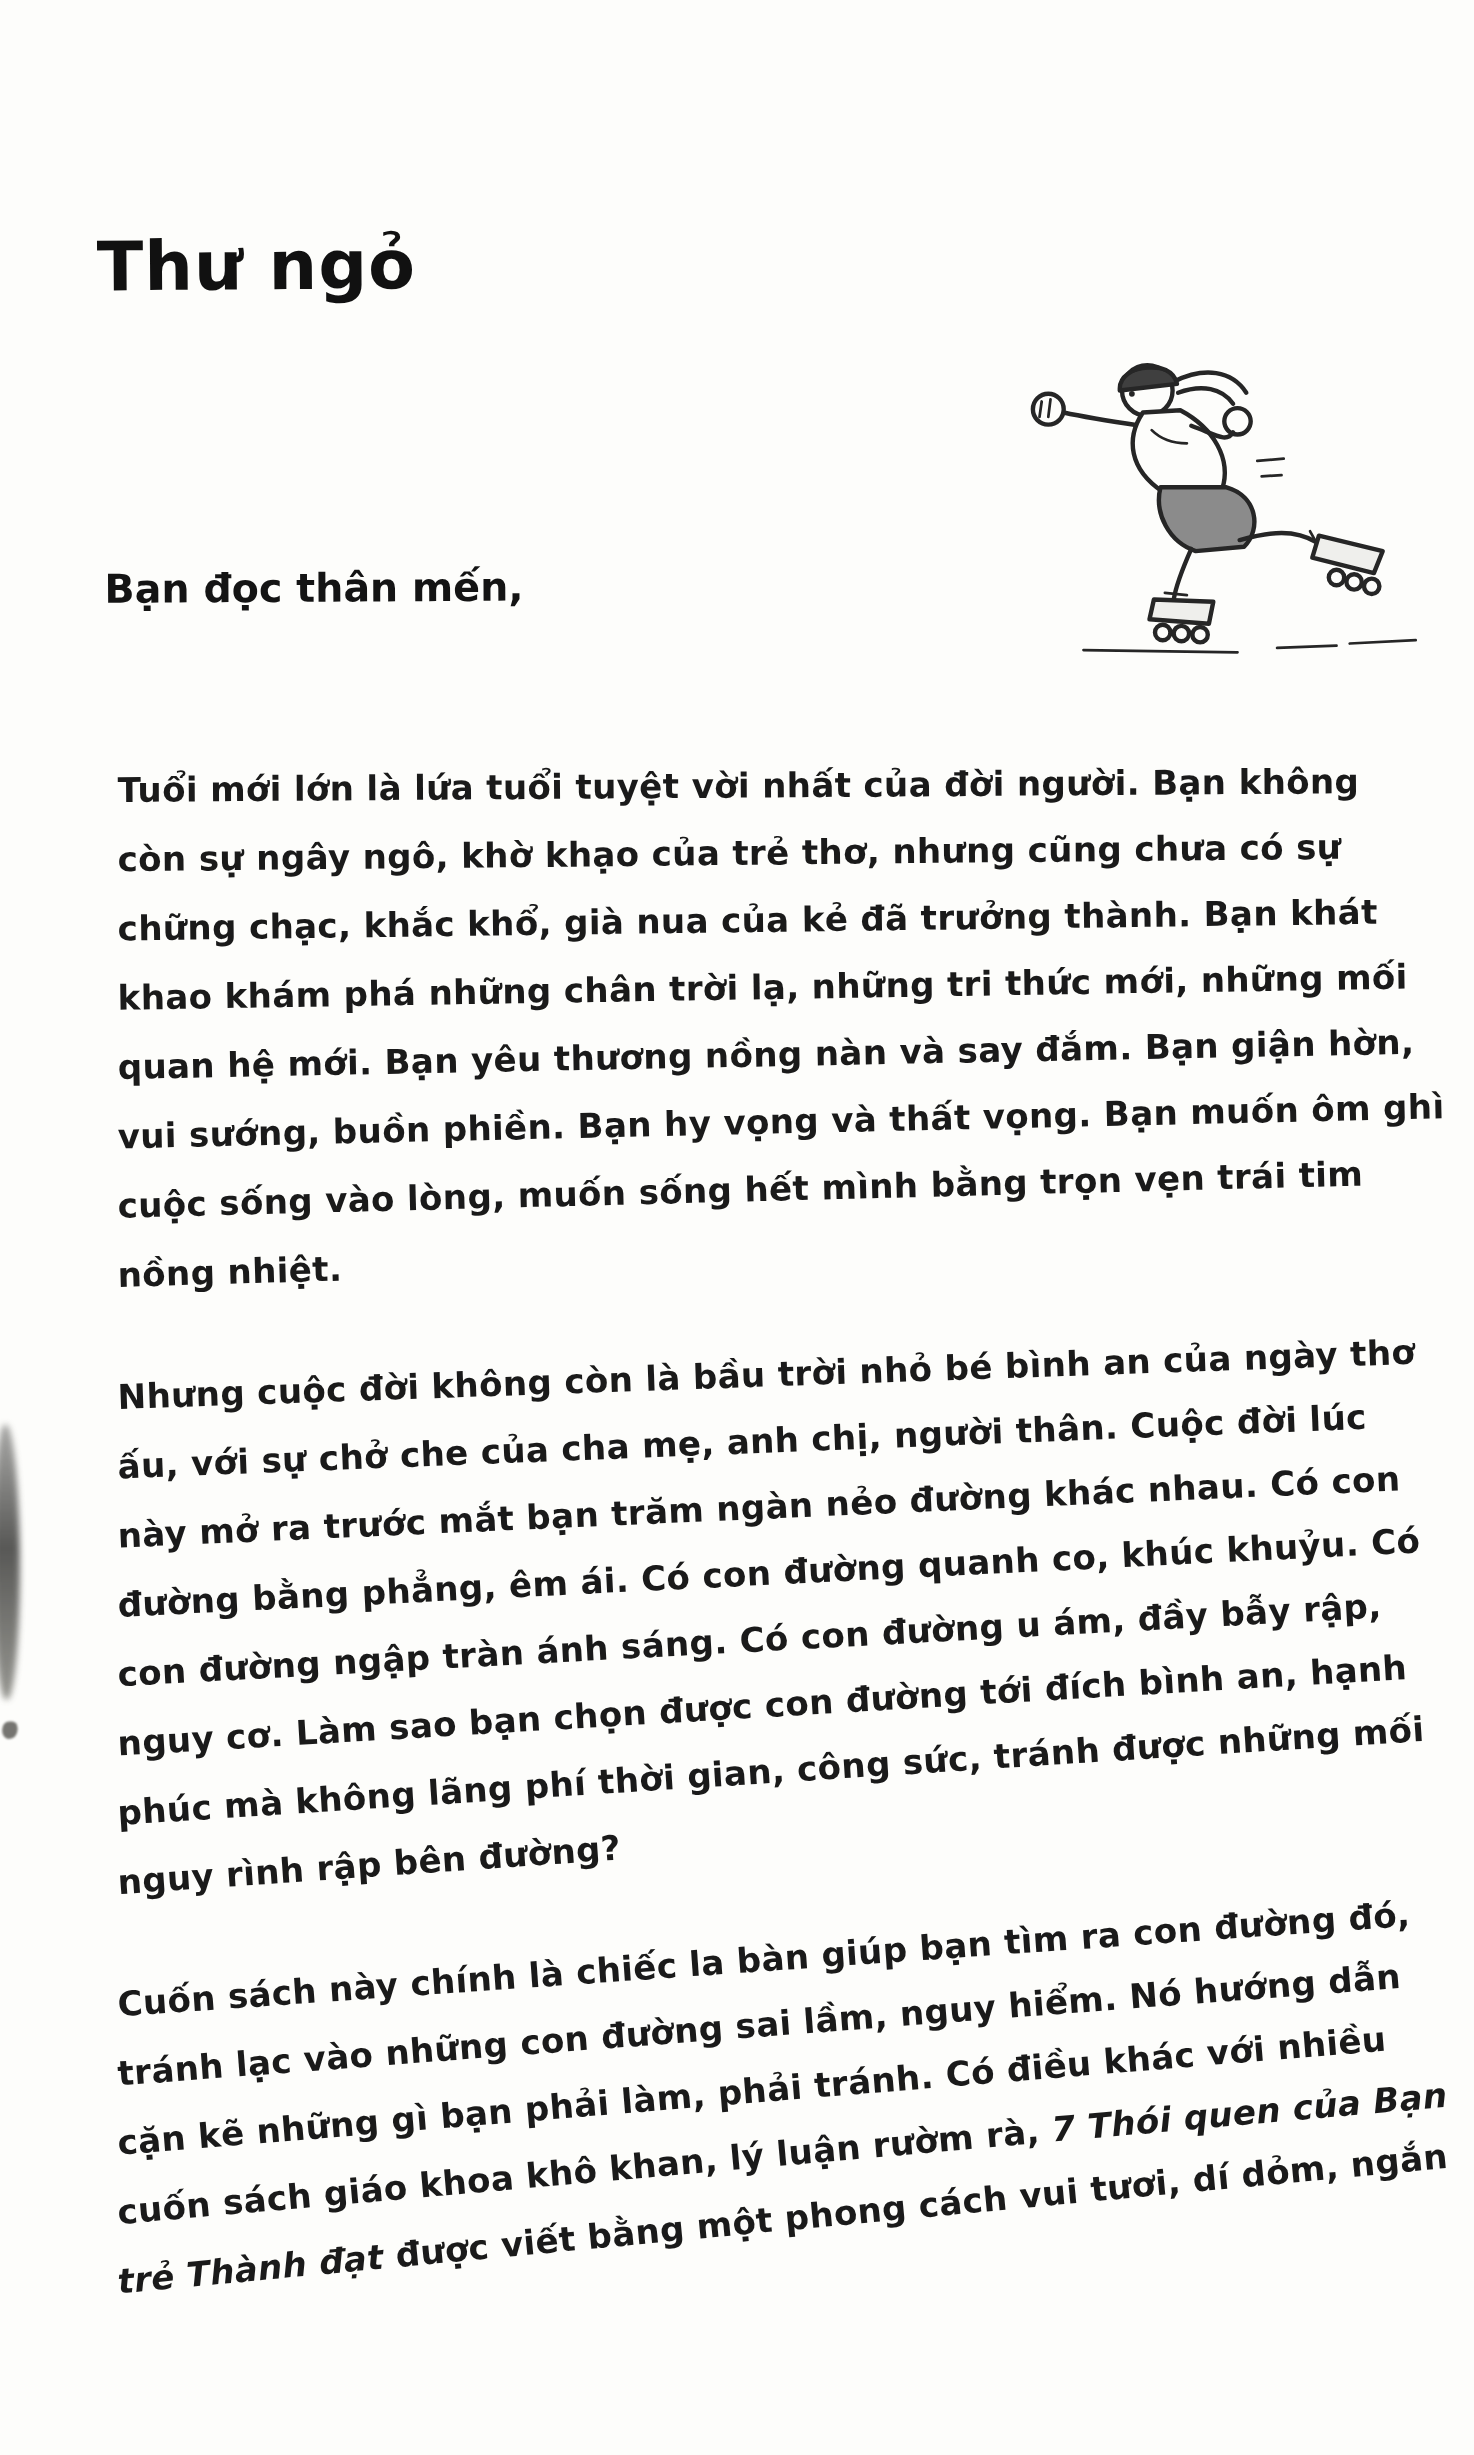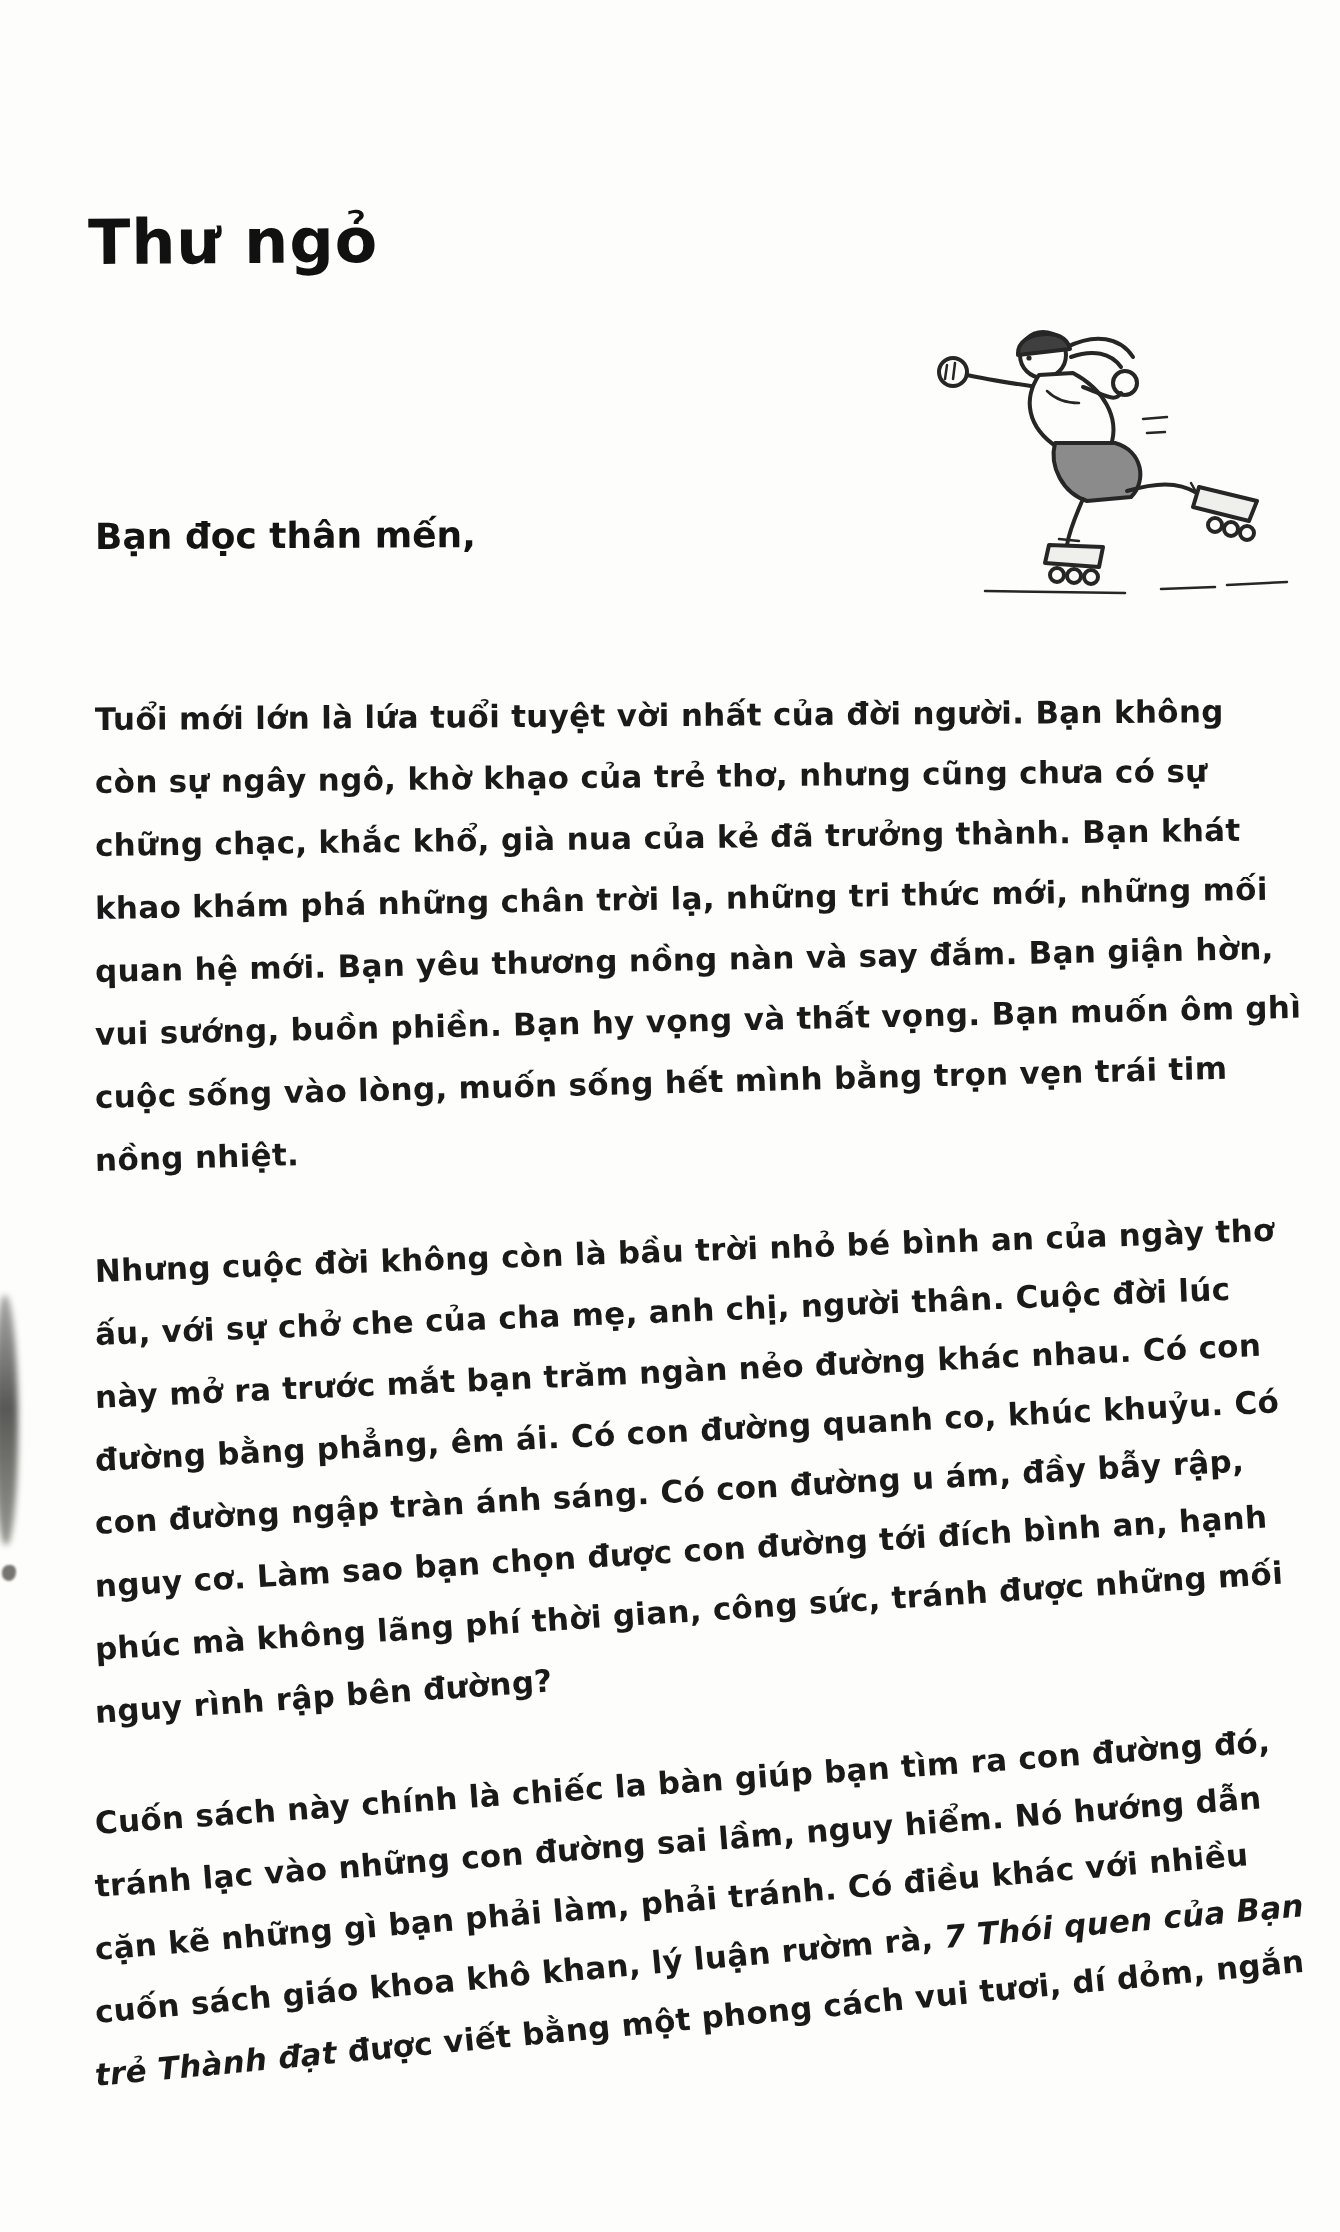--- a/index.html
+++ b/index.html
@@ -34,21 +34,21 @@
     position:absolute;
     left:95px;top:515px;
     margin:0;
     font-size:36px;
     font-weight:bold;
     color:#141414;
     transform:rotate(-0.3deg);
   }
   .letter-body{
     position:absolute;
-    left:95px;top:688px;
+    left:107px;top:688px;
     width:1215px;
   }
   .para + .para{margin-top:48px;}
   .line{
     height:63px;
     line-height:63px;
     font-size:31px;
     font-weight:bold;
     letter-spacing:0.3px;
     white-space:nowrap;

